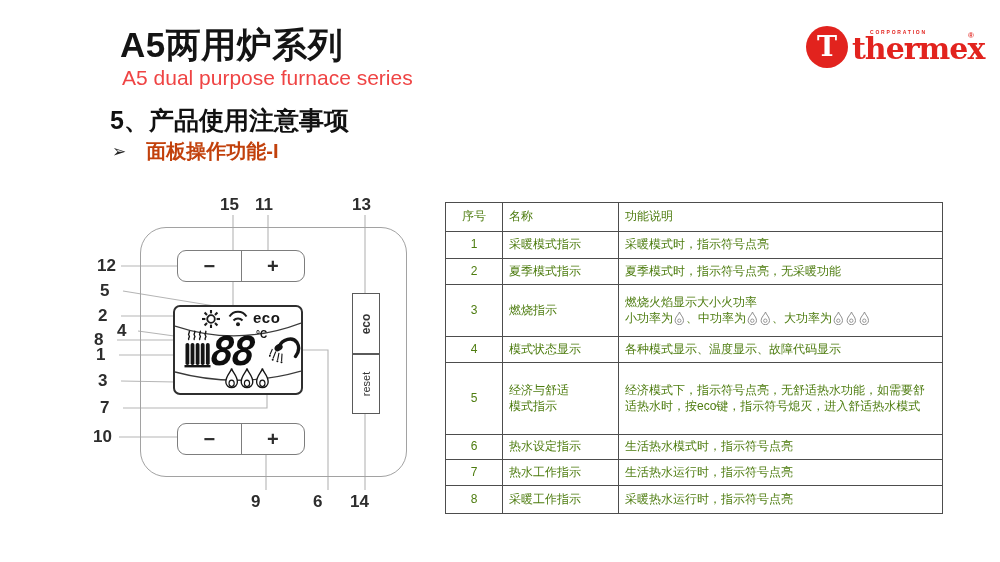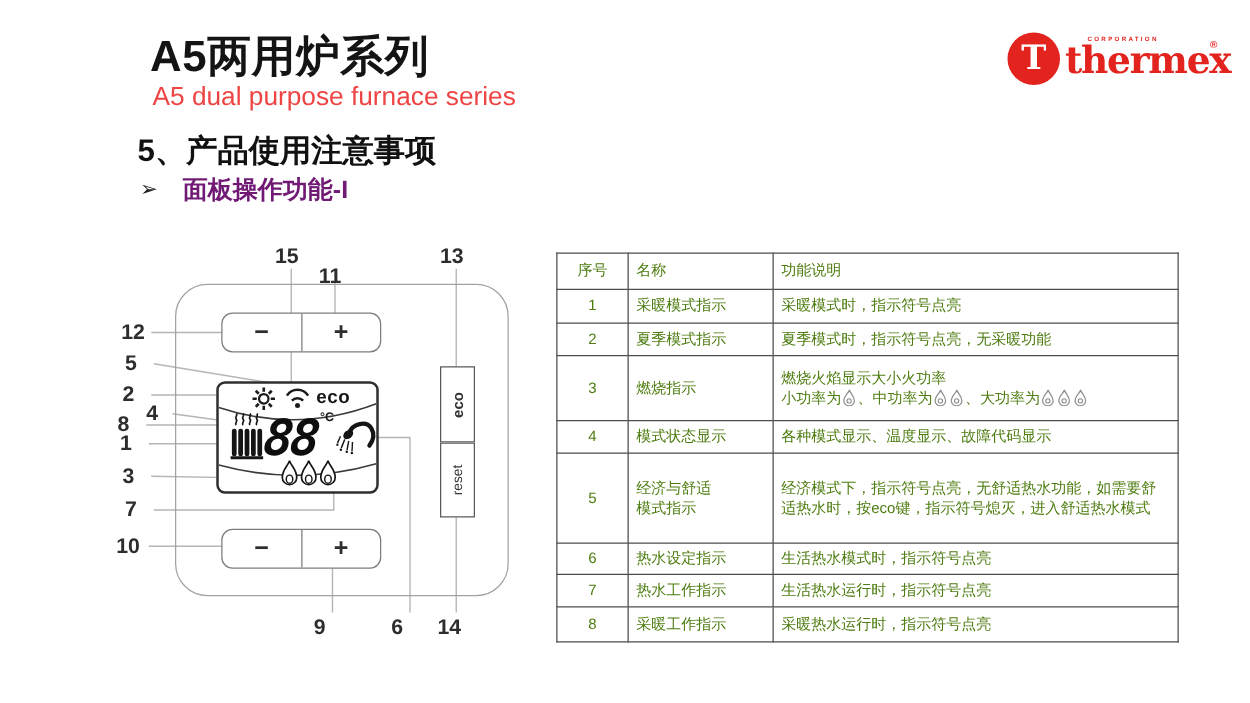--- a/index.html
+++ b/index.html
@@ -14,21 +14,21 @@
   .logo-circle { position:absolute; left:6px; top:10px; width:42px; height:42px; border-radius:50%; background:#e2231e; display:flex; align-items:center; justify-content:center; }
   .logo-monogram { color:#fff; font-family:"DejaVu Serif",serif; font-weight:bold; font-size:27px; line-height:1; padding-bottom:2px; }
   .logo-corp { position:absolute; left:70px; top:13px; font-size:5px; letter-spacing:1.8px; color:#e2231e; font-weight:bold; }
   .logo-brand { position:absolute; left:52px; top:15px; font-family:"DejaVu Serif",serif; font-weight:bold; font-size:30px; color:#e2231e; letter-spacing:-1px; }
   .logo-reg { position:absolute; left:168px; top:15px; font-size:8px; color:#e2231e; font-weight:bold; }
 
   
   .sec-heading { position:absolute; left:110px; top:104px; font-size:25px; font-weight:bold; color:#111; }
   .bullet-row { position:absolute; left:112px; top:138px; display:flex; align-items:center; }
   .bullet-arrow { font-size:17px; color:#222; margin-right:20px; }
-  .bullet-text { font-size:20px; font-weight:bold; color:#701a75; }
+  .bullet-text { font-size:20px; font-weight:bold; color:#c2410c; }
 
   
   .diagram { position:absolute; left:90px; top:190px; width:345px; height:330px; }
   .lines-svg { position:absolute; left:0; top:0; z-index:1; }
   .panel { position:absolute; left:50px; top:37px; width:267px; height:250px; border:1.5px solid #a2a2a2; border-radius:26px; z-index:2; background:transparent; }
   .btn-pair { position:absolute; width:128px; height:32px; border:1.5px solid #7d7d7d; border-radius:9px; display:flex; z-index:3; background:#fff; }
   .btn-pair.top { left:87px; top:60px; }
   .btn-pair.bottom { left:87px; top:233px; }
   .btn-half { flex:1; display:flex; align-items:center; justify-content:center; font-size:20px; font-weight:bold; color:#2d2d2d; }
   .btn-half.first { border-right:1.5px solid #7d7d7d; }
@@ -196,21 +196,21 @@
     </div>
 
     <div class="side-btn eco">
       <span>eco</span>
     </div>
     <div class="side-btn reset">
       <span>reset</span>
     </div>
 
     <div class="callout" style="left:130px;top:6px">15</div>
-    <div class="callout" style="left:165px;top:22px">11</div>
+    <div class="callout" style="left:165px;top:6px">11</div>
     <div class="callout" style="left:262px;top:6px">13</div>
     <div class="callout" style="left:7px;top:67px">12</div>
     <div class="callout" style="left:10px;top:92px">5</div>
     <div class="callout" style="left:8px;top:117px">2</div>
     <div class="callout" style="left:27px;top:132px">4</div>
     <div class="callout" style="left:4px;top:141px">8</div>
     <div class="callout" style="left:6px;top:156px">1</div>
     <div class="callout" style="left:8px;top:182px">3</div>
     <div class="callout" style="left:10px;top:209px">7</div>
     <div class="callout" style="left:3px;top:238px">10</div>

